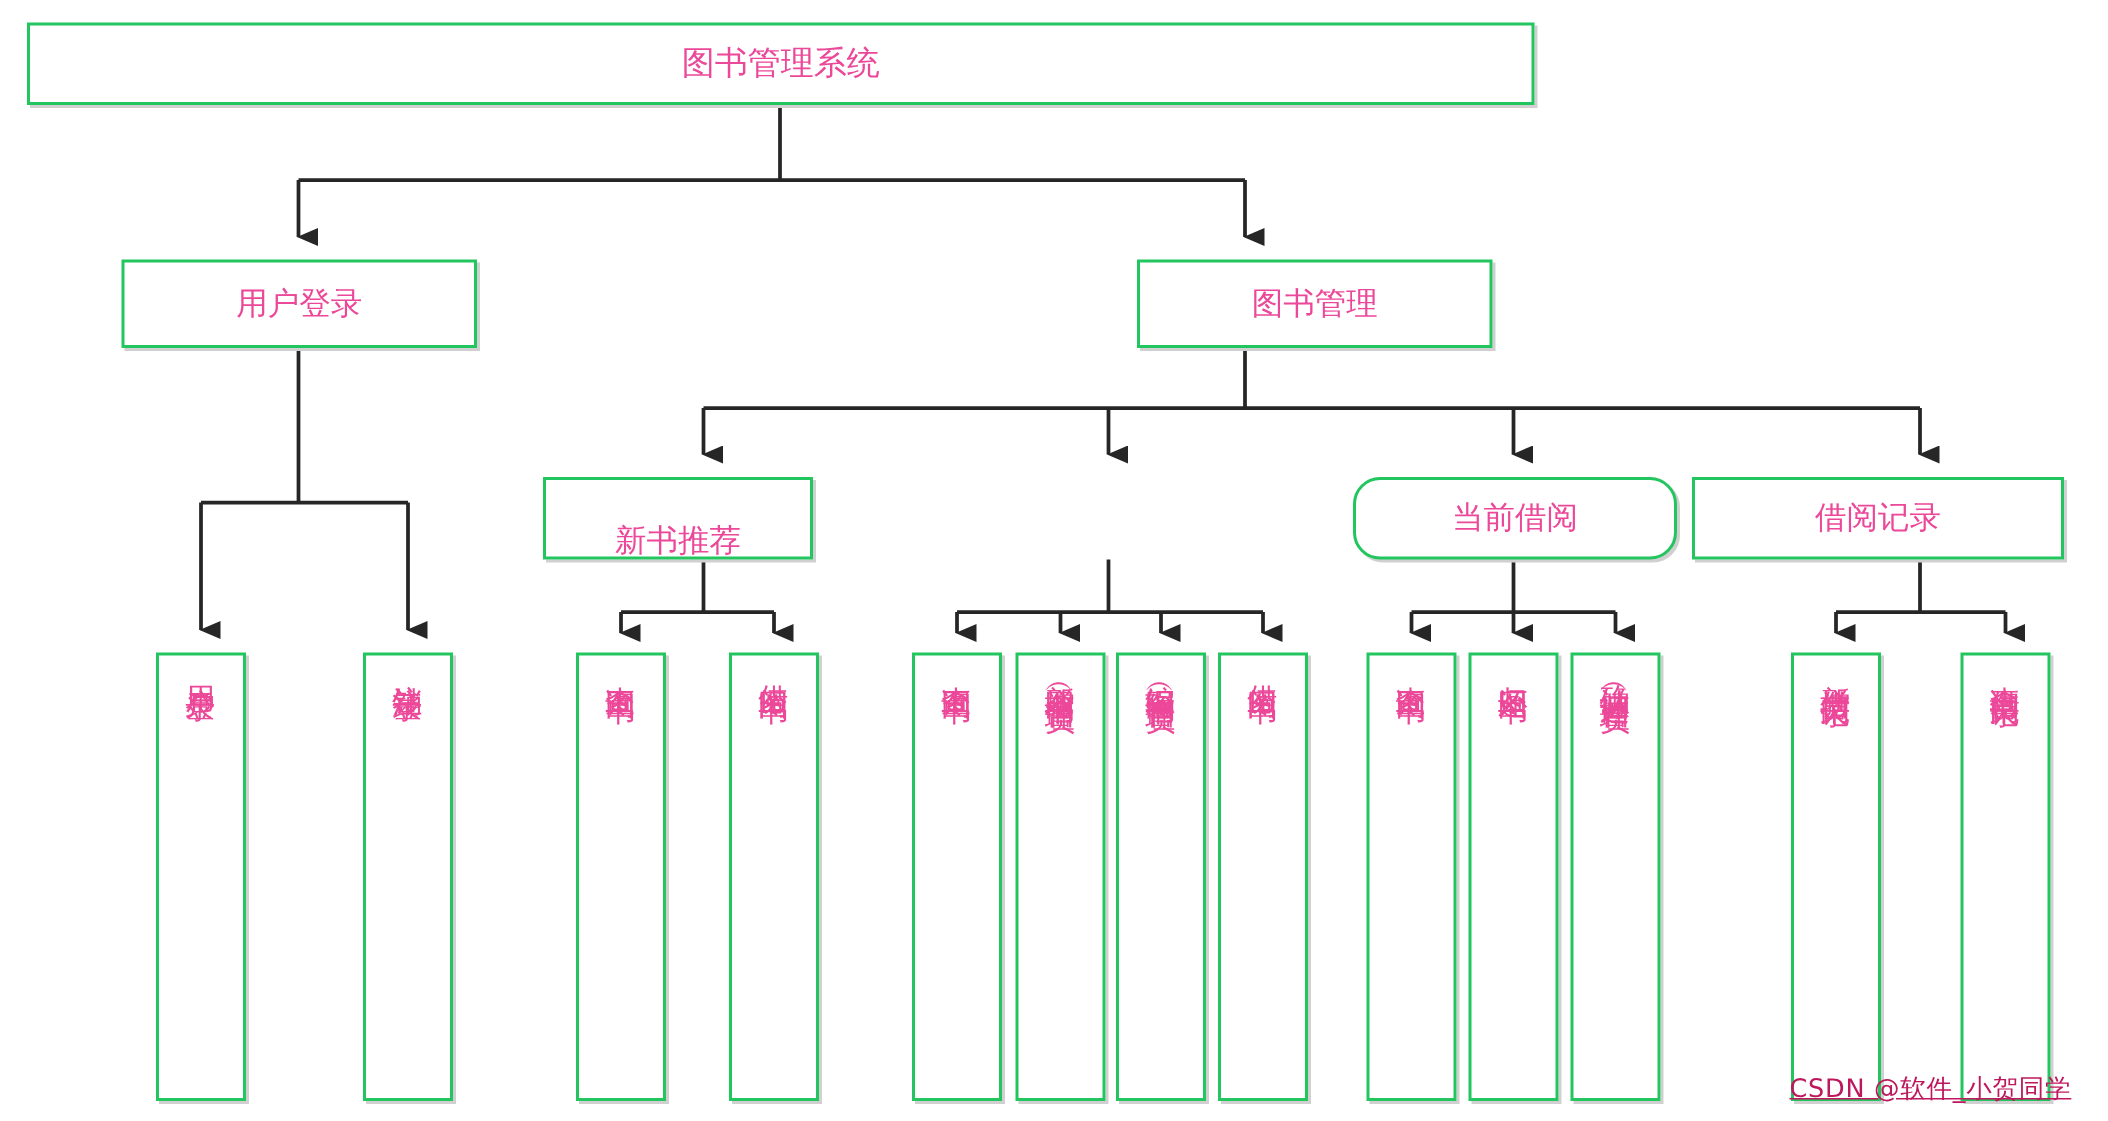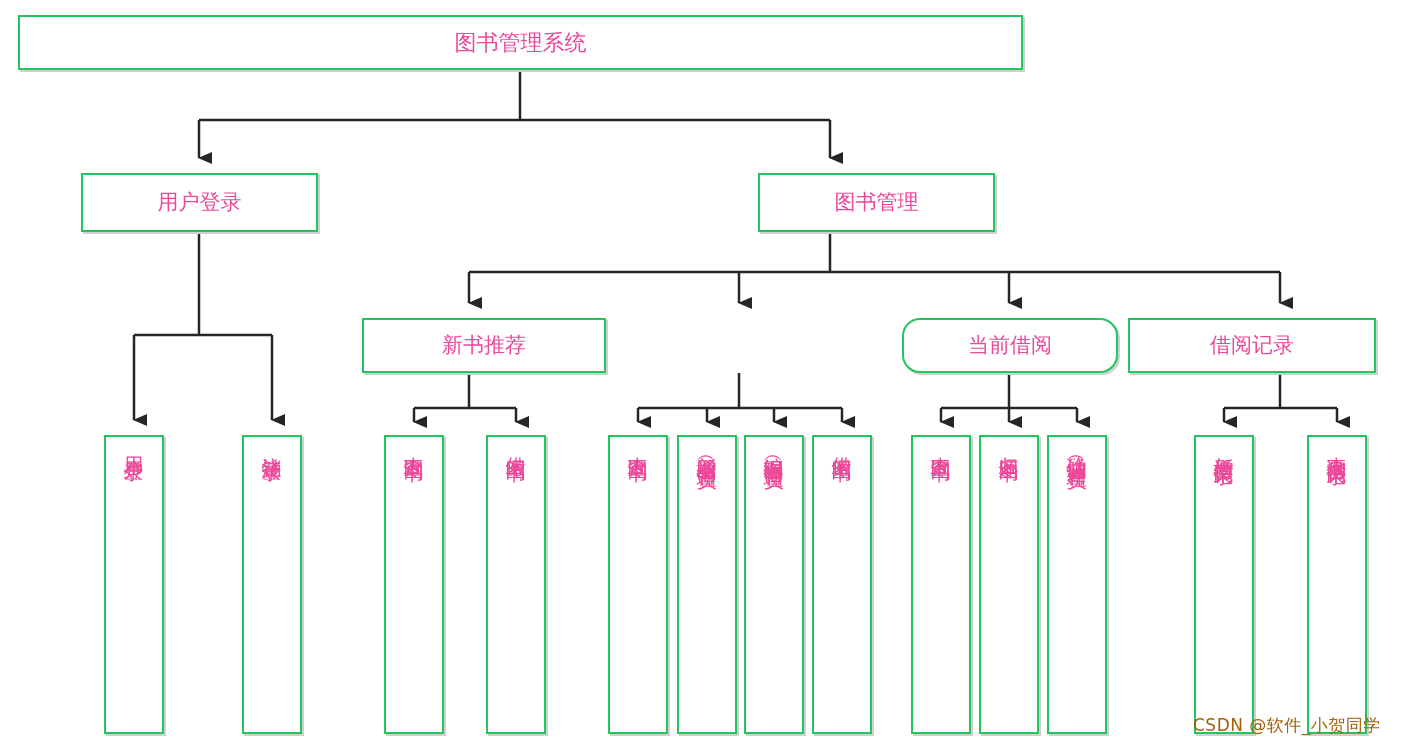--- a/index.html
+++ b/index.html
@@ -58,24 +58,25 @@
     writing-mode: vertical-rl;
     text-orientation: upright;
     font-size: 20px;
     letter-spacing: 2px;
     line-height: 1;
     white-space: nowrap;
   }
   .watermark {
     position: absolute;
     font-size: 17px;
-    color: #a16207;
+    color: #be185d;
     white-space: nowrap;
     z-index: 3;
     letter-spacing: 0.5px;
+    text-decoration: underline;
   }
 </style>
 </head>
 <body>
 
 <div id="canvas">
 
   <svg id="svg-layer" viewBox="0 0 1405 747" xmlns="http://www.w3.org/2000/svg">
     <defs>
       <marker id="arrow" viewBox="0 0 12 14" refX="6" refY="13" markerWidth="12" markerHeight="14" orient="auto-start-reverse" markerUnits="userSpaceOnUse">
@@ -135,21 +136,21 @@
   </div>
 
   <div class="node horizontal" style="left:81px; top:173px; width:237px; height:59px;">
     <span class="node-label">用户登录</span>
   </div>
 
   <div class="node horizontal" style="left:712px; top:173px; width:237px; height:59px;margin-left:46px;">
     <span class="node-label">图书管理</span>
   </div>
 
-  <div class="node horizontal" style="left:362px; top:318px; width:244px; height:55px;">
+  <div class="node horizontal" style="left:362px; top:318px; width:180px; height:55px;align-items:flex-end;">
     <span class="node-label">新书推荐</span>
   </div>
 
 
   <div class="node horizontal" style="left:902px; top:318px; width:216px; height:55px;border-radius:18px;">
     <span class="node-label">当前借阅</span>
   </div>
 
   <div class="node horizontal" style="left:1128px; top:318px; width:248px; height:55px;">
     <span class="node-label">借阅记录</span>

